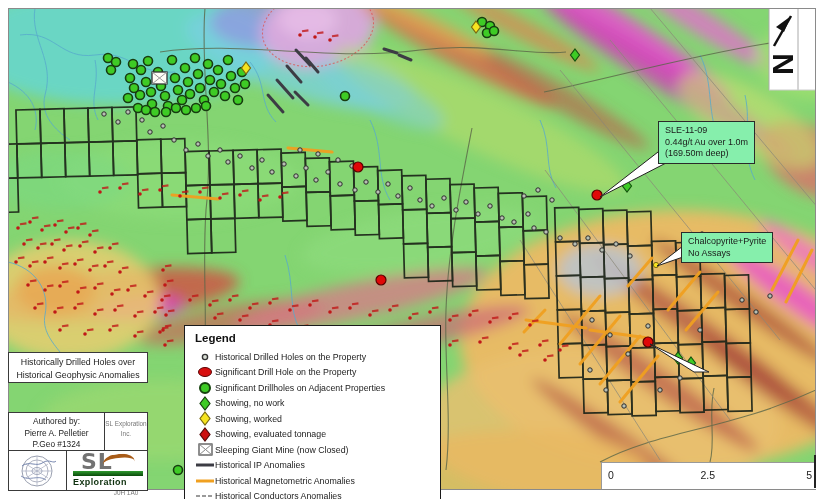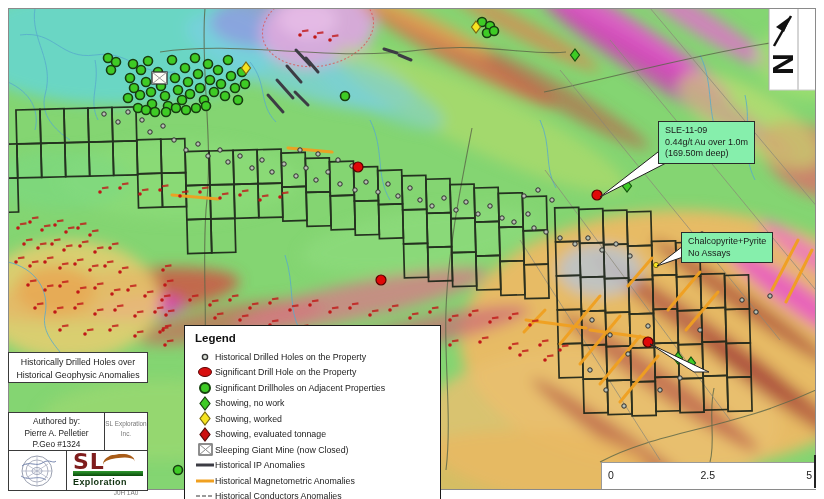--- a/index.html
+++ b/index.html
@@ -27,22 +27,22 @@
   #tb2{top:382px;height:31px;font-size:11.5px;text-align:center;line-height:29px;}
   #tb3{top:412px;height:39px;display:flex;}
   #tb3 .cell-l{width:96px;border-right:1px solid #3a3a3a;font-size:8.3px;text-align:center;
                padding-top:3px;line-height:1.4;box-sizing:border-box;}
   #tb3 .cell-r{flex:1;font-size:6.4px;color:#777;text-align:center;padding-top:6px;line-height:1.55;}
   #tb4{top:450px;height:41px;display:flex;}
   #tb4 .cell-l{width:96px;border-right:1px solid #3a3a3a;display:flex;align-items:center;
                justify-content:center;box-sizing:border-box;}
   #tb4 .cell-r{flex:1;position:relative;padding:1px 4px 0 6px;}
   #tb1 span,#tb3 span{display:block;}
-  .logo-sl{font-size:22px;font-weight:bold;color:#7f1d1d;line-height:19px;letter-spacing:1px;
-           font-family:"DejaVu Sans",sans-serif;}
+  .logo-sl{font-size:22px;font-weight:bold;color:#737373;line-height:19px;letter-spacing:1px;
+           font-family:"DejaVu Sans",sans-serif;margin-left:8px;}
   .logo-arc{position:absolute;left:36px;top:3px;width:32px;height:14px;border-top:4px solid #a85c18;
             border-radius:50%/60%;transform:rotate(-6deg);}
   .logo-bar{width:70px;height:5px;background:linear-gradient(180deg,#2f9a2f,#0a4a0a);margin:0 0 1px 0;}
   .logo-sub{font-size:9px;font-weight:bold;color:#0e300e;letter-spacing:0.4px;}
   
   .scalebar{position:absolute;left:601px;top:462px;width:214px;height:26px;background:#fff;
             border-left:1px solid #999;border-top:1px solid #999;font-size:10.5px;color:#222;z-index:6;}
   .scalebar .s0{position:absolute;left:6px;top:6px;}
   .scalebar .s25{position:absolute;left:46%;top:6px;}
   .scalebar .s5{position:absolute;right:4px;top:6px;}

